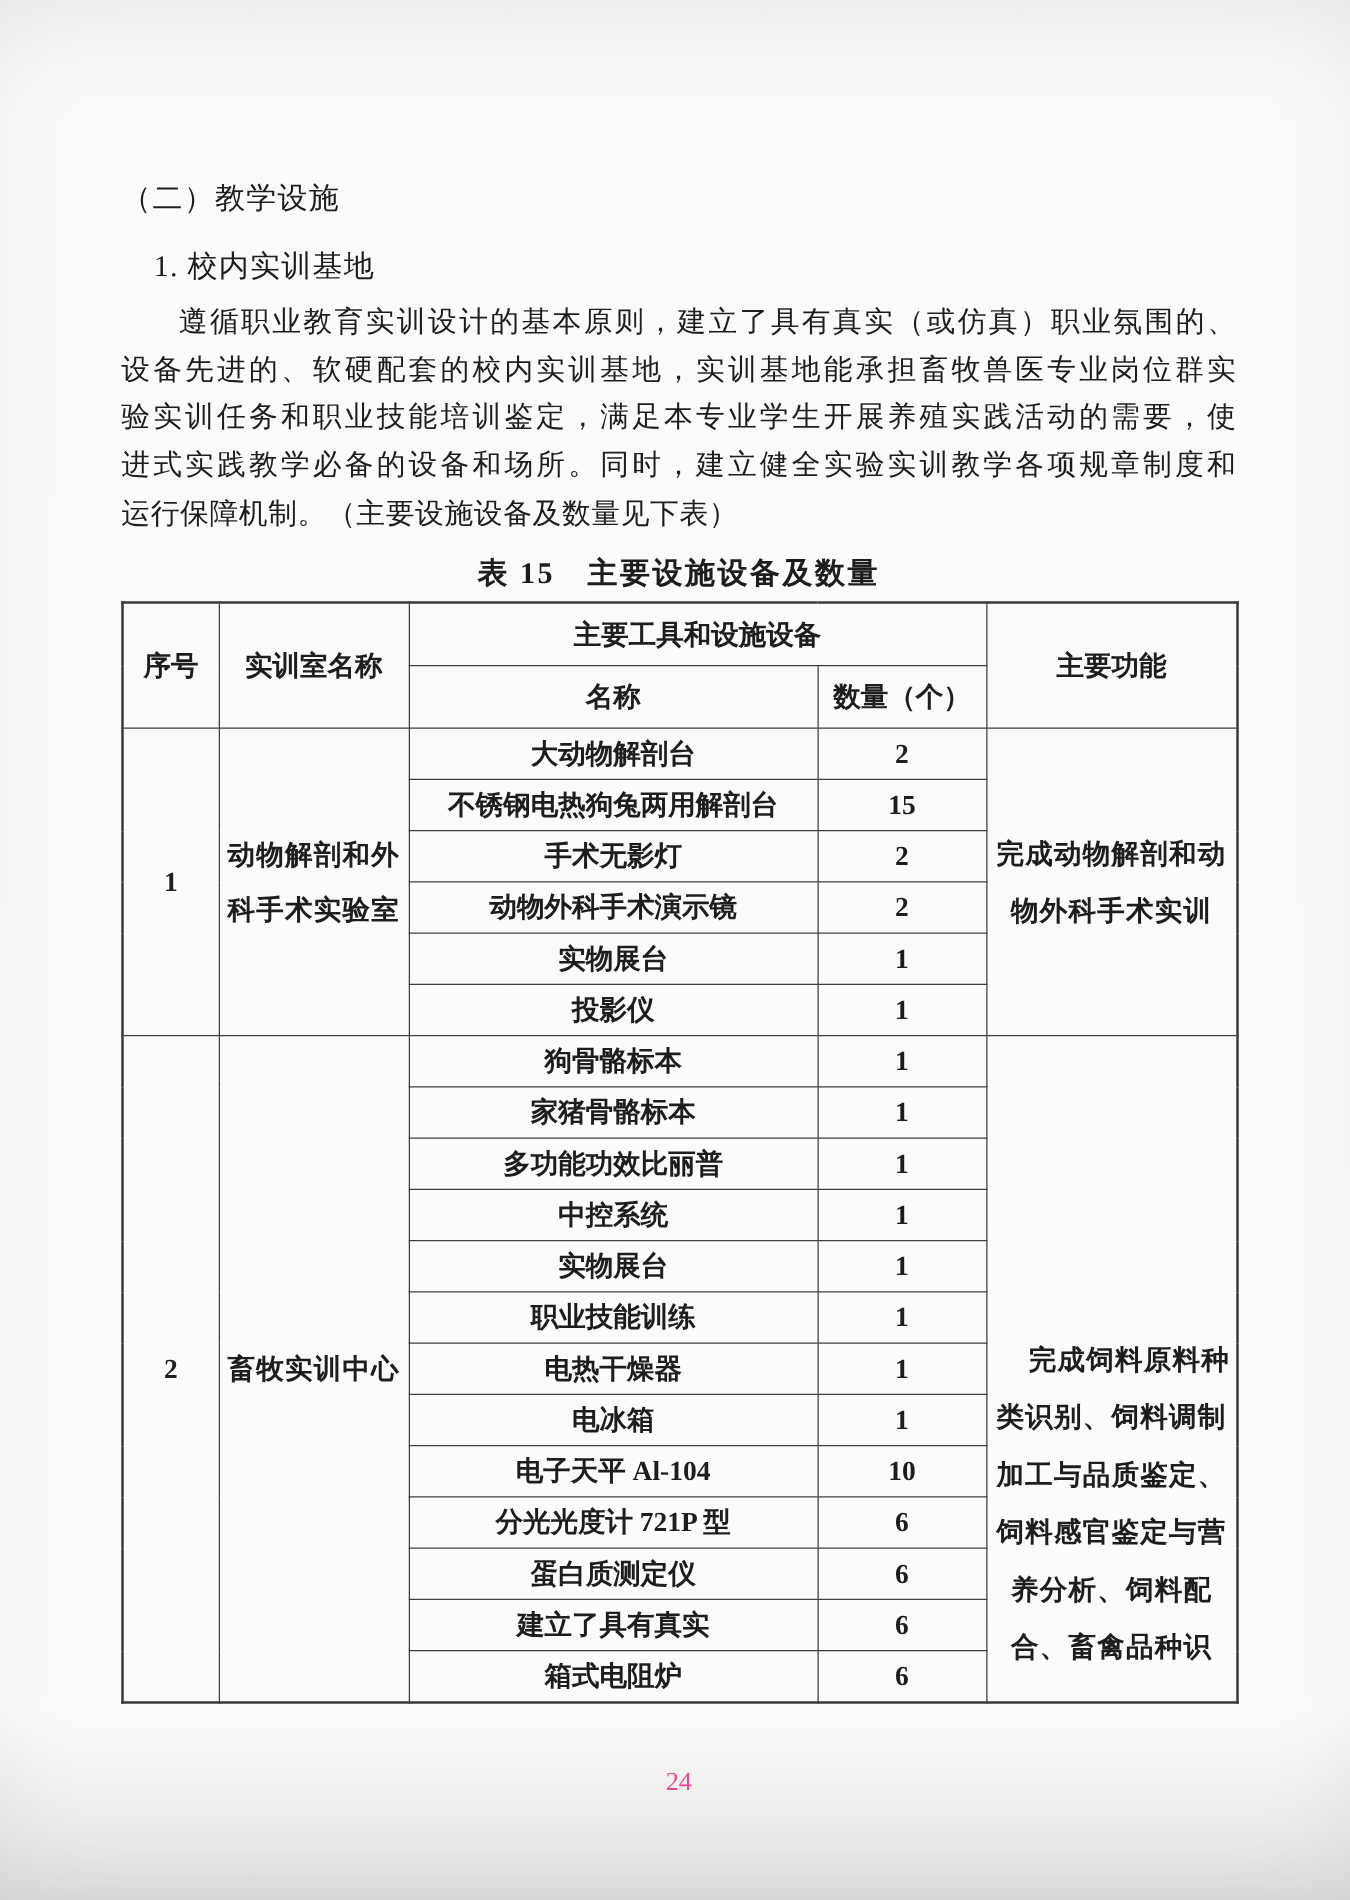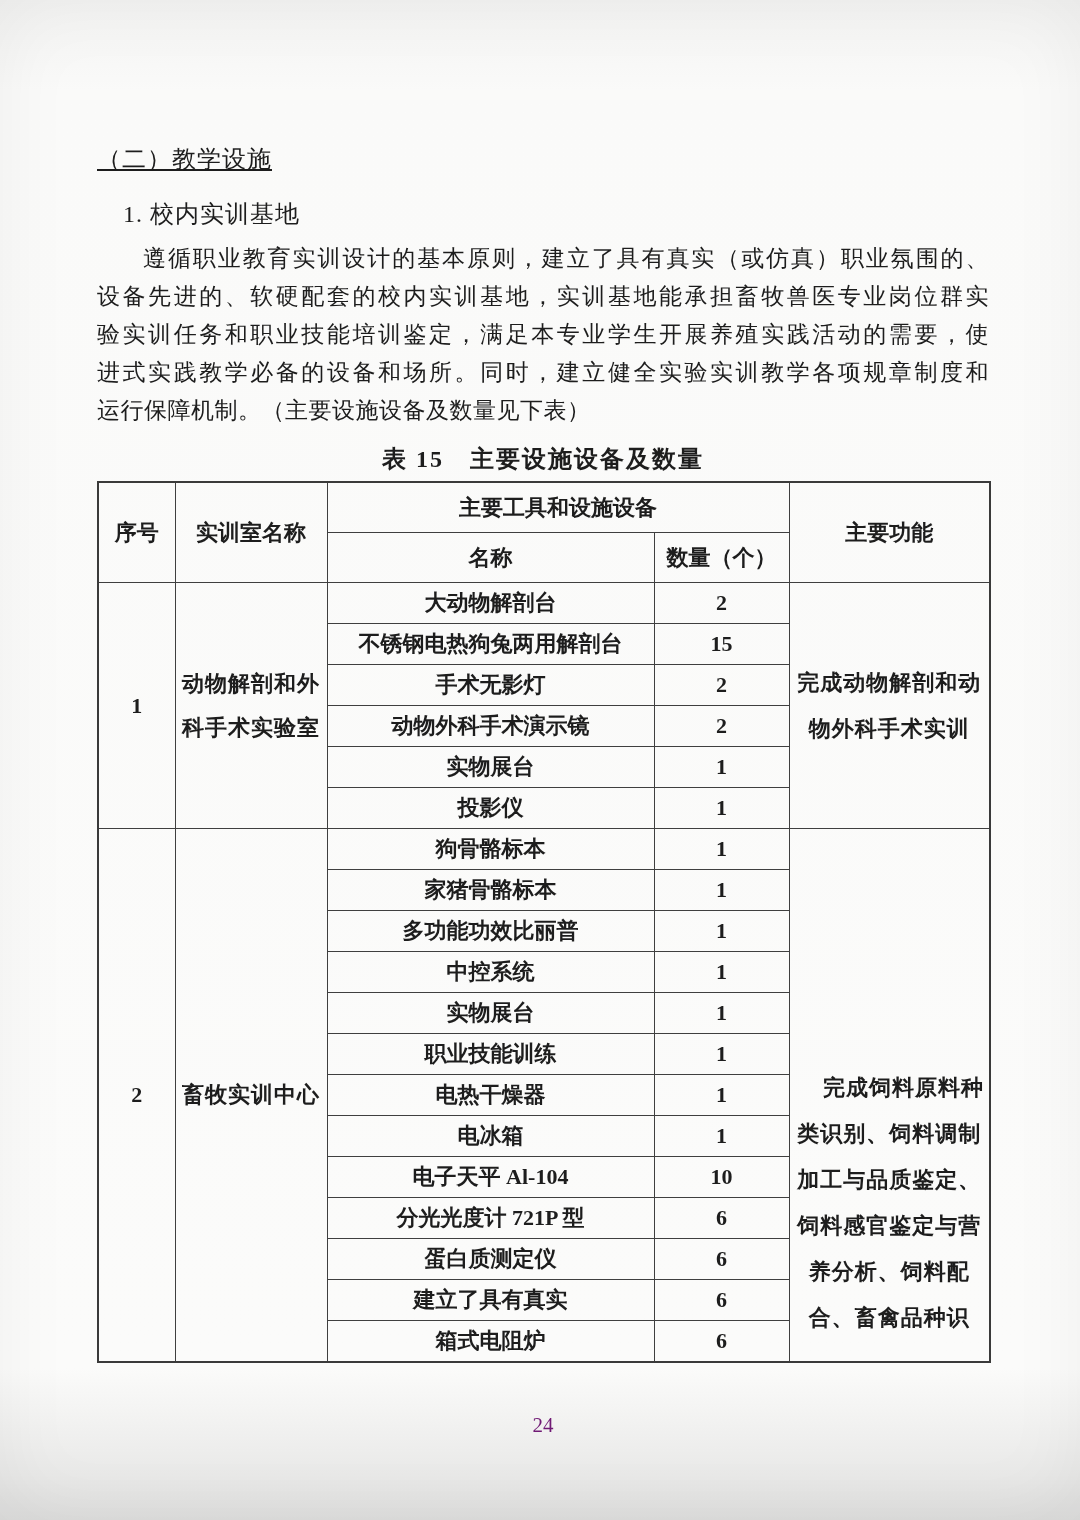--- a/index.html
+++ b/index.html
@@ -13,41 +13,41 @@
     box-shadow:inset 0 0 80px rgba(0,0,0,0.05);
   }
   .page{
     position:absolute;left:97px;top:0;width:892px;height:1520px;
   }
   .doc-heading{
     margin-top:141px;
     font-size:24px;line-height:36px;
     letter-spacing:1px;
     font-weight:500;
-    text-decoration:underline;
   }
   .doc-subheading{
     margin-top:19px;
     margin-left:26px;
     font-size:24px;line-height:36px;
     letter-spacing:1px;
   }
   .paragraph{
     margin-top:8px;
     font-size:23px;
   }
   .paragraph .pline{
     line-height:38px;
     white-space:nowrap;
     letter-spacing:0.5px;
   }
   .paragraph .pline.fill{
     white-space:normal;
     text-align:justify;
     text-align-last:justify;
+    font-family:Liberation Mono, monospace;
   }
   .paragraph .pline.first{ text-indent:2em; }
   .table-caption{
     margin-top:12px;
     text-align:center;
     font-size:24px;line-height:34px;
     letter-spacing:2px;
     font-weight:600;
   }
   table.main-table{
@@ -83,21 +83,21 @@
   }
   td.func-cell .func-text{ text-indent:1.3em; }
   td.func-cell.bottom{ vertical-align:bottom; padding-bottom:20px; }
   td.qty-cell{ letter-spacing:0; }
   .page-number{
     position:absolute;
     left:0;width:892px;
     top:1413px;
     text-align:center;
     font-size:21px;
-    color:#701a75;
+    color:#ec4899;
   }
 </style>
 </head>
 <body>
 
 <div class="page">
 
   <div class="doc-heading">（二）教学设施</div>
 
   <div class="doc-subheading">1. 校内实训基地</div>

